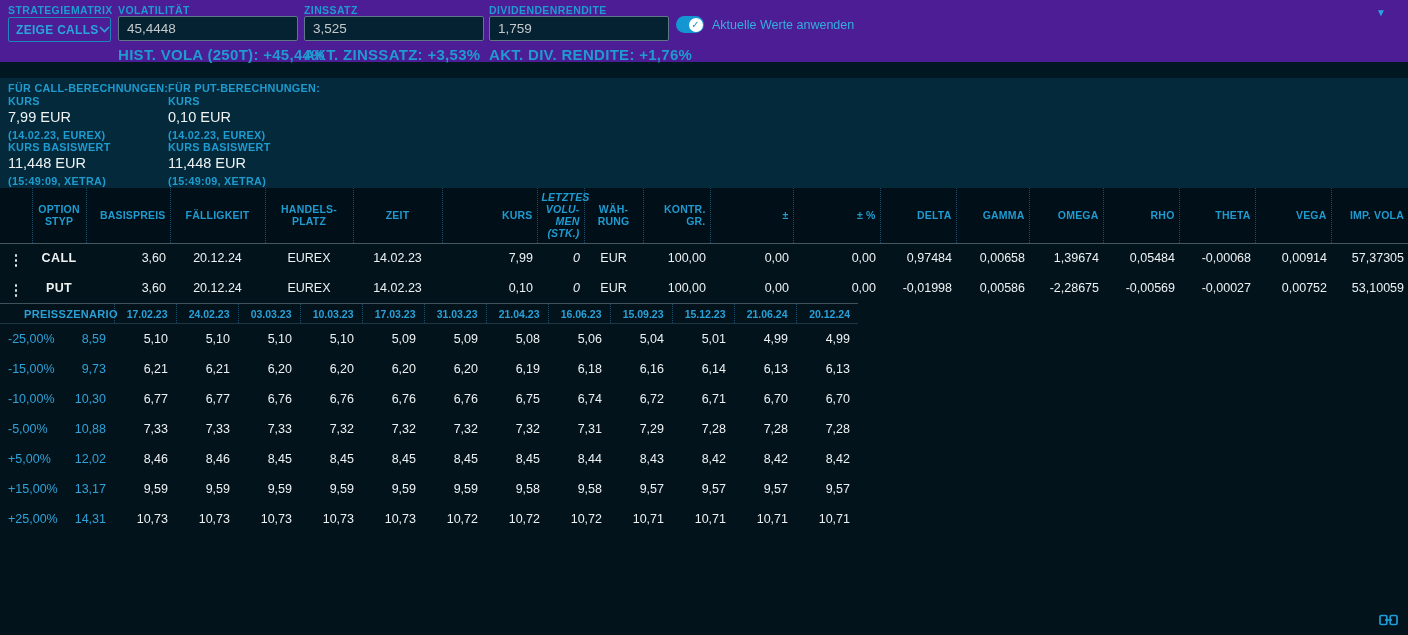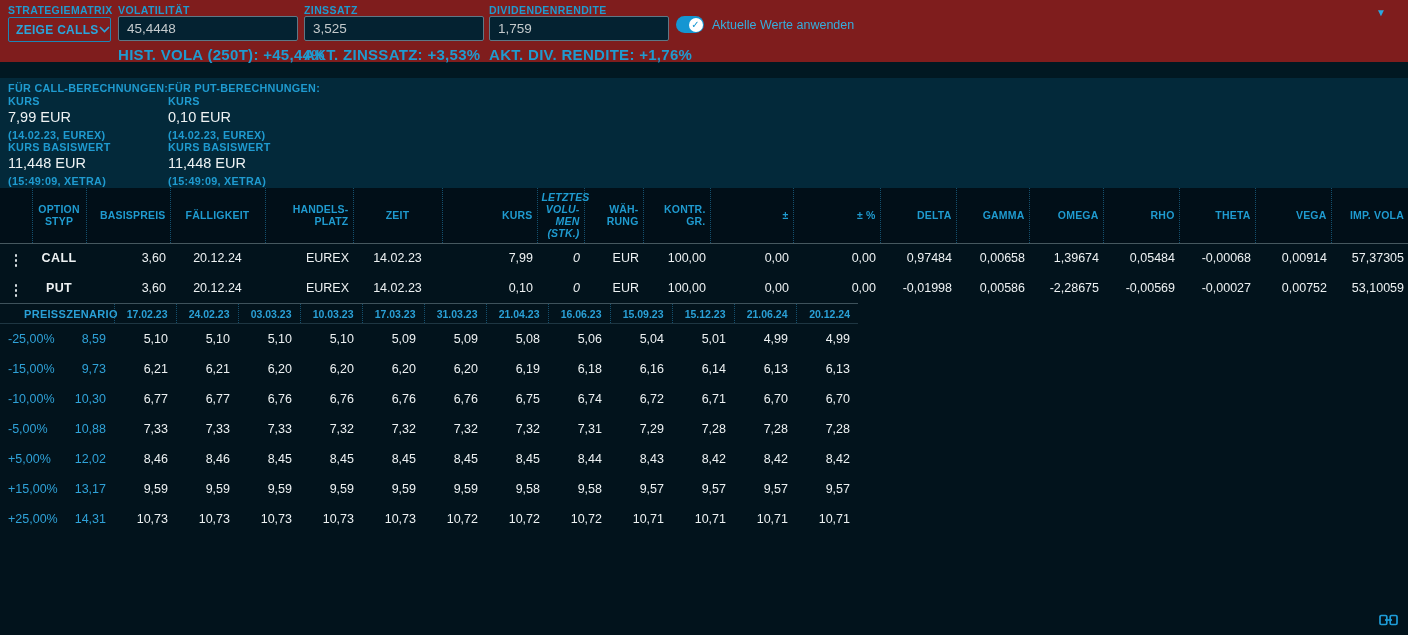--- a/index.html
+++ b/index.html
@@ -1,21 +1,21 @@
 <!DOCTYPE html>
 <html><head>
 <meta charset="utf-8">
 <style>
   html,body{margin:0;padding:0;background:#02131c;}
   *{box-sizing:border-box;}
   .app{position:relative;width:1408px;height:635px;overflow:hidden;
        font-family:"Liberation Sans","DejaVu Sans",sans-serif;
        background:#02131c;color:#ecf1f3;}
   
-  .topbar{position:relative;width:100%;height:62px;background:#7f1d1d;}
+  .topbar{position:relative;width:100%;height:62px;background:#4c1d95;}
   .fgroup{position:absolute;top:0;}
   .g-strategy{left:8px;}
   .g-vol{left:118px;}
   .g-zins{left:304px;}
   .g-div{left:489px;}
   .flabel{position:absolute;top:4px;left:0;font-size:10.5px;font-weight:bold;
           letter-spacing:.4px;color:#1f9bd0;white-space:nowrap;}
   .dropdown{position:absolute;top:17px;left:0;width:103px;height:25px;
             border:1px solid #1e86b6;border-radius:2px;display:flex;
             align-items:center;justify-content:space-between;padding:0 7px;cursor:pointer;}
@@ -47,21 +47,21 @@
   .table-area{position:relative;width:100%;height:447px;background:#02131c;}
   table{border-collapse:collapse;table-layout:fixed;}
   .opt-table{width:1408px;}
   .opt-table thead tr{height:55px;background:#010f18;}
   .opt-table thead th{font-size:10.5px;font-weight:bold;color:#1f9bd0;letter-spacing:.2px;
        line-height:12px;vertical-align:middle;padding:2px 4px;border-left:1px dotted #14506e;}
   .opt-table thead th:first-child{border-left:none;}
   .opt-table thead tr{border-bottom:1px solid #46585f;}
   .opt-table tbody tr{height:30px;}
   .opt-table td{font-size:12.5px;color:#edf1f2;vertical-align:middle;padding:0 4px;white-space:nowrap;}
-  .al-r{text-align:right;} .al-l{text-align:right;} .al-c{text-align:center;}
+  .al-r{text-align:right;} .al-l{text-align:center;} .al-c{text-align:center;}
   .pr6{padding-right:6px;} .pr8{padding-right:8px;font-style:italic;} .pr10{padding-right:10px;}
   .pr12{padding-right:12px;} .pr18{padding-right:18px;} .pl12{padding-left:12px;} .pl18{padding-left:18px;}
   .brk{word-break:break-all;}
   .muted{color:#87949a;}
   .c-type{font-weight:bold;letter-spacing:.4px;font-size:12px;}
   .call{color:#b9c22f;} .put{color:#f2a42d;}
   .kebab{display:inline-flex;flex-direction:column;gap:2.5px;align-items:center;
          padding:4px 6px;cursor:pointer;}
   .kebab i{width:2.5px;height:2.5px;border-radius:50%;background:#d7dee1;display:block;}
   

